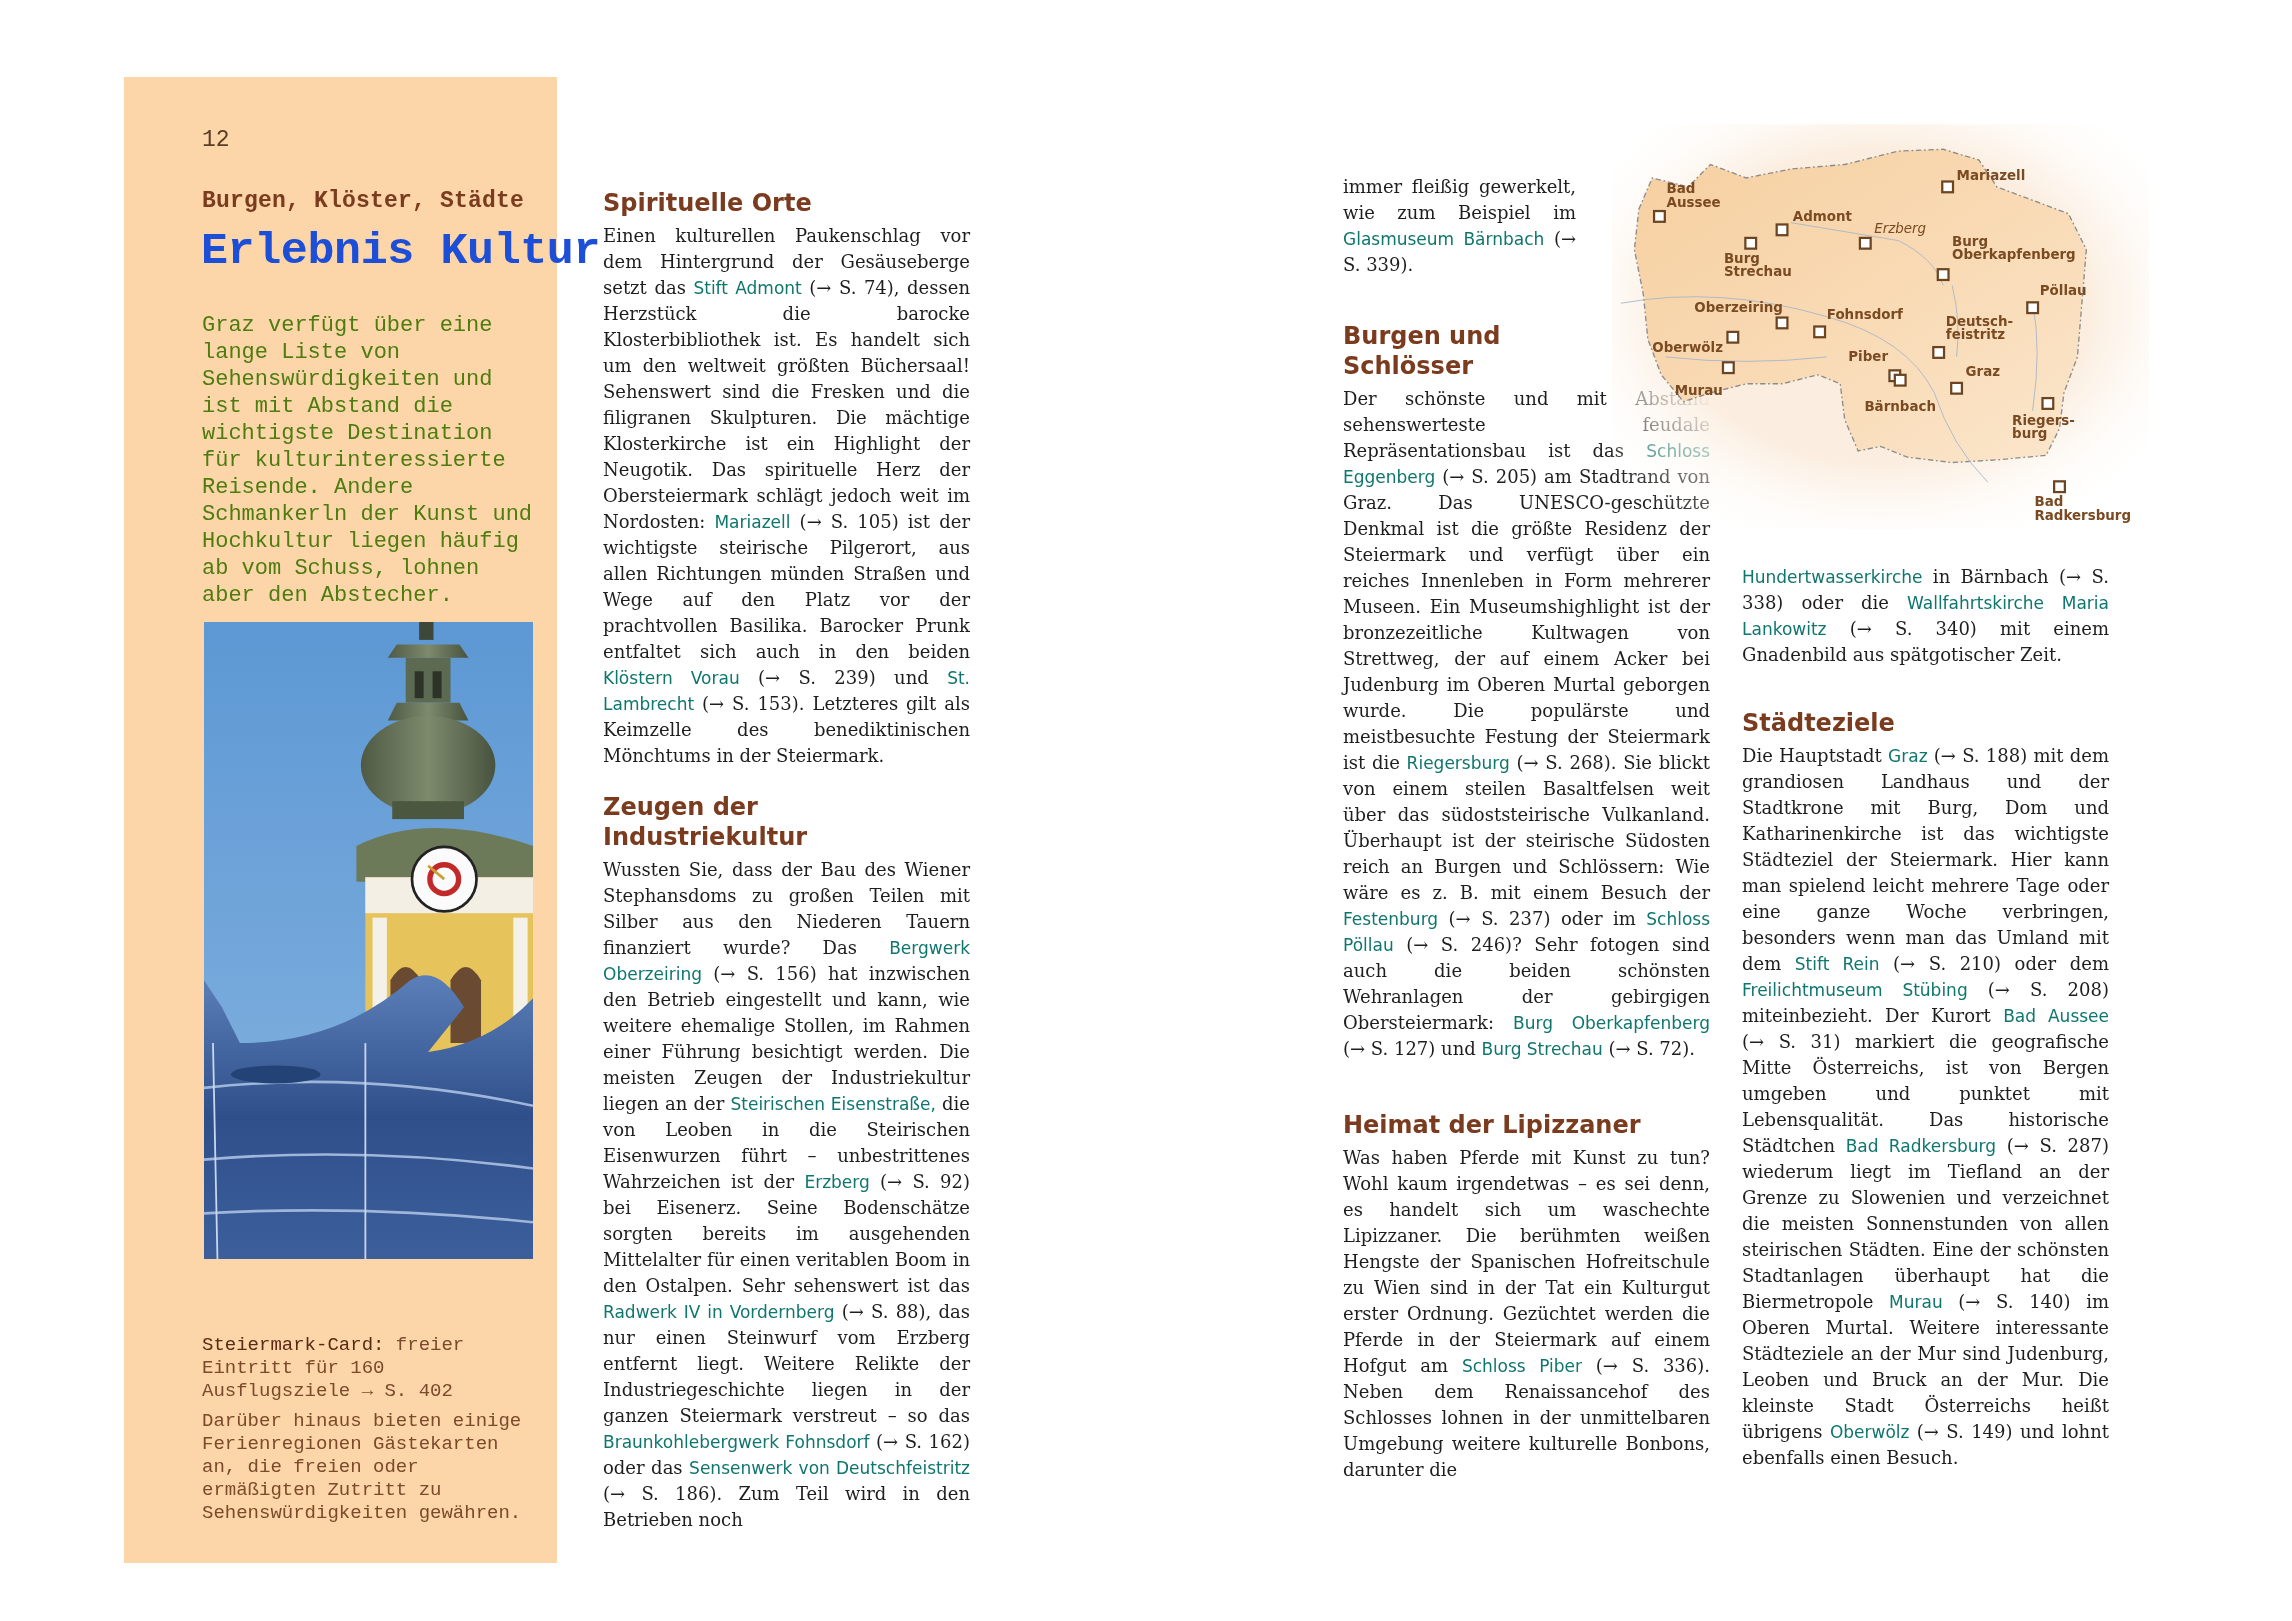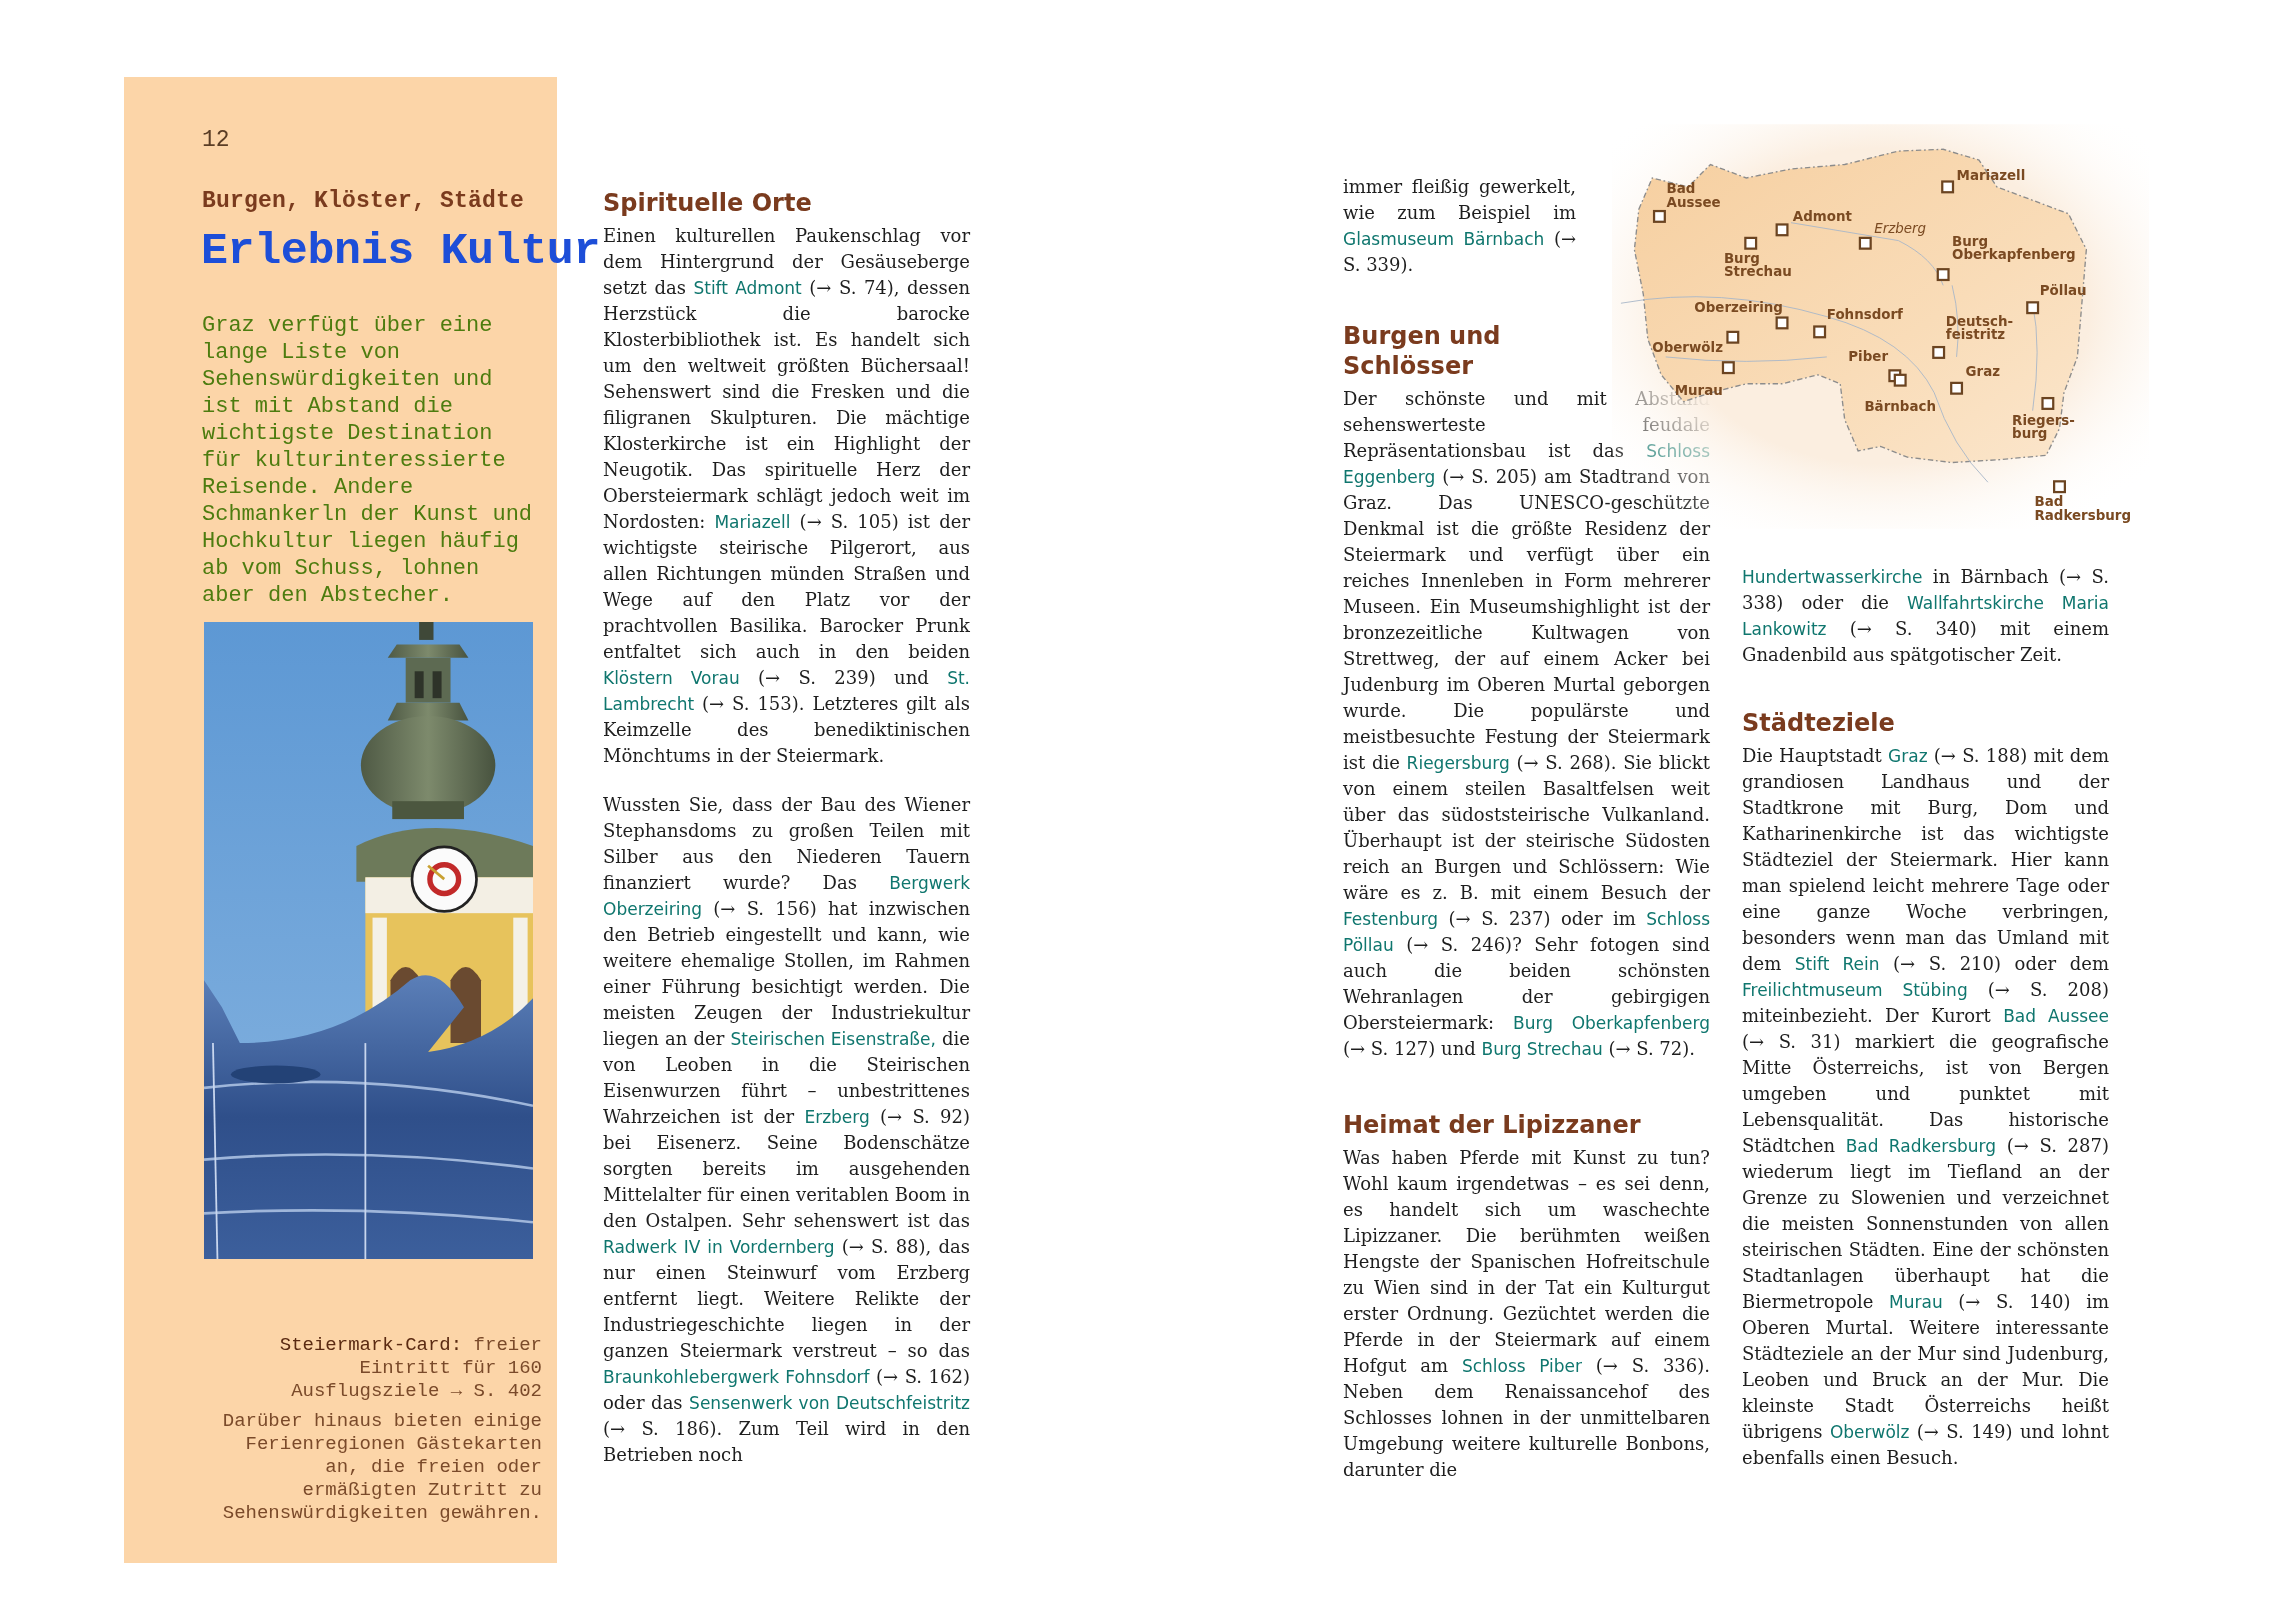--- a/index.html
+++ b/index.html
@@ -11,21 +11,21 @@
   .serif { font-family:"DejaVu Serif", "Liberation Serif", serif; }
 
   #page-number { left:202px; top:127px; font-size:23px; color:#5a3d25; font-weight:300; }
   #kicker { left:202px; top:188px; font-size:23px; color:#7a3b1e; font-weight:bold; letter-spacing:0.2px; }
   #title { left:201px; top:226px; font-size:45px; color:#1d4ed8; font-weight:bold; letter-spacing:-0.4px; }
   #intro { left:202px; top:312px; width:340px; font-size:22px; line-height:27px; color:#4d7c0f; }
 
   #photo { left:204px; top:622px; width:329px; height:637px; overflow:hidden; background:#6aa3d8; }
   #photo svg { display:block; width:100%; height:100%; }
 
-  #card { left:202px; top:1334px; width:340px; color:#7a4a2a;text-align:right; }
+  #card { left:202px; top:1334px; width:340px; color:#7a4a2a; }
   #card-line1 { font-size:19px; line-height:23px; }
   #card-line1 .lbl { color:#5a2a12; }
   #card-line2 { font-size:19px; line-height:23px; margin-top:7.2px; }
 
   .col { position:absolute; width:367px; }
   .col p { margin:0; font-size:18px; line-height:26px; color:#1e1e1e; text-align:justify; hyphens:auto; }
   .col h2 { margin:0 0 5.4px 0; font-size:24px; line-height:30px; font-weight:bold; color:#7a3b1e; font-family:"DejaVu Sans", "Liberation Sans", sans-serif; }
   .col .lnk { color:#0f766e; font-family:"DejaVu Sans", "Liberation Sans", sans-serif; font-size:17px; }
 
   #col1a { left:603px; top:188px; }
@@ -102,20 +102,21 @@
 <div id="card" class="abs sans">
   <div id="card-line1"><span class="lbl">Steiermark-Card:</span><span> freier Eintritt für 160 Ausflugsziele → S. 402</span></div>
   <div id="card-line2">Darüber hinaus bieten einige Ferienregionen Gästekarten an, die freien oder ermäßigten Zutritt zu Sehenswürdigkeiten gewähren.</div>
 </div>
 
 <div id="col1a" class="col serif">
   <h2>Spirituelle Orte</h2>
   <p>Einen kulturellen Paukenschlag vor dem Hintergrund der Gesäuseberge setzt das <span class="lnk">Stift Admont</span> (→ S. 74), dessen Herzstück die barocke Klosterbibliothek ist. Es handelt sich um den weltweit größten Büchersaal! Sehenswert sind die Fresken und die filigranen Skulpturen. Die mächtige Klosterkirche ist ein Highlight der Neugotik. Das spirituelle Herz der Obersteiermark schlägt jedoch weit im Nordosten: <span class="lnk">Mariazell</span> (→ S. 105) ist der wichtigste steirische Pilgerort, aus allen Richtungen münden Straßen und Wege auf den Platz vor der prachtvollen Basilika. Barocker Prunk entfaltet sich auch in den beiden <span class="lnk">Klöstern Vorau</span> (→ S. 239) und <span class="lnk">St. Lambrecht</span> (→ S. 153). Letzteres gilt als Keimzelle des benediktinischen Mönchtums in der Steiermark.</p>
 </div>
 <div id="col1b" class="col serif">
+  <h2>Zeugen der Industriekultur</h2>
   <p>Wussten Sie, dass der Bau des Wiener Stephansdoms zu großen Teilen mit Silber aus den Niederen Tauern finanziert wurde? Das <span class="lnk">Bergwerk Oberzeiring</span> (→ S. 156) hat inzwischen den Betrieb eingestellt und kann, wie weitere ehemalige Stollen, im Rahmen einer Führung besichtigt werden. Die meisten Zeugen der Industriekultur liegen an der <span class="lnk">Steirischen Eisenstraße,</span> die von Leoben in die Steirischen Eisenwurzen führt – unbestrittenes Wahrzeichen ist der <span class="lnk">Erzberg</span> (→ S. 92) bei Eisenerz. Seine Bodenschätze sorgten bereits im ausgehenden Mittelalter für einen veritablen Boom in den Ostalpen. Sehr sehenswert ist das <span class="lnk">Radwerk IV in Vordernberg</span> (→ S. 88), das nur einen Steinwurf vom Erzberg entfernt liegt. Weitere Relikte der Industriegeschichte liegen in der ganzen Steiermark verstreut – so das <span class="lnk">Braunkohlebergwerk Fohnsdorf</span> (→ S. 162) oder das <span class="lnk">Sensenwerk von Deutschfeistritz</span> (→ S. 186). Zum Teil wird in den Betrieben noch</p>
 </div>
 
 <div id="col3a" class="col serif">
   <p>immer fleißig gewerkelt, wie zum Beispiel im <span class="lnk">Glasmuseum Bärnbach</span> (→ S. 339).</p>
 </div>
 <div id="col3b" class="col serif">
   <h2 style="width:179px;">Burgen und Schlösser</h2>
   <p style="text-indent:0;">Der schönste und mit Abstand sehenswerteste feudale Repräsentationsbau ist das <span class="lnk">Schloss Eggenberg</span> (→ S. 205) am Stadtrand von Graz. Das UNESCO-geschützte Denkmal ist die größte Residenz der Steiermark und verfügt über ein reiches Innenleben in Form mehrerer Museen. Ein Museumshighlight ist der bronzezeitliche Kultwagen von Strettweg, der auf einem Acker bei Judenburg im Oberen Murtal geborgen wurde. Die populärste und meistbesuchte Festung der Steiermark ist die <span class="lnk">Riegersburg</span> (→ S. 268). Sie blickt von einem steilen Basaltfelsen weit über das südoststeirische Vulkanland. Überhaupt ist der steirische Südosten reich an Burgen und Schlössern: Wie wäre es z. B. mit einem Besuch der <span class="lnk">Festenburg</span> (→ S. 237) oder im <span class="lnk">Schloss Pöllau</span> (→ S. 246)? Sehr fotogen sind auch die beiden schönsten Wehranlagen der gebirgigen Obersteiermark: <span class="lnk">Burg Oberkapfenberg</span> (→ S. 127) und <span class="lnk">Burg Strechau</span> (→ S. 72).</p>
 </div>

